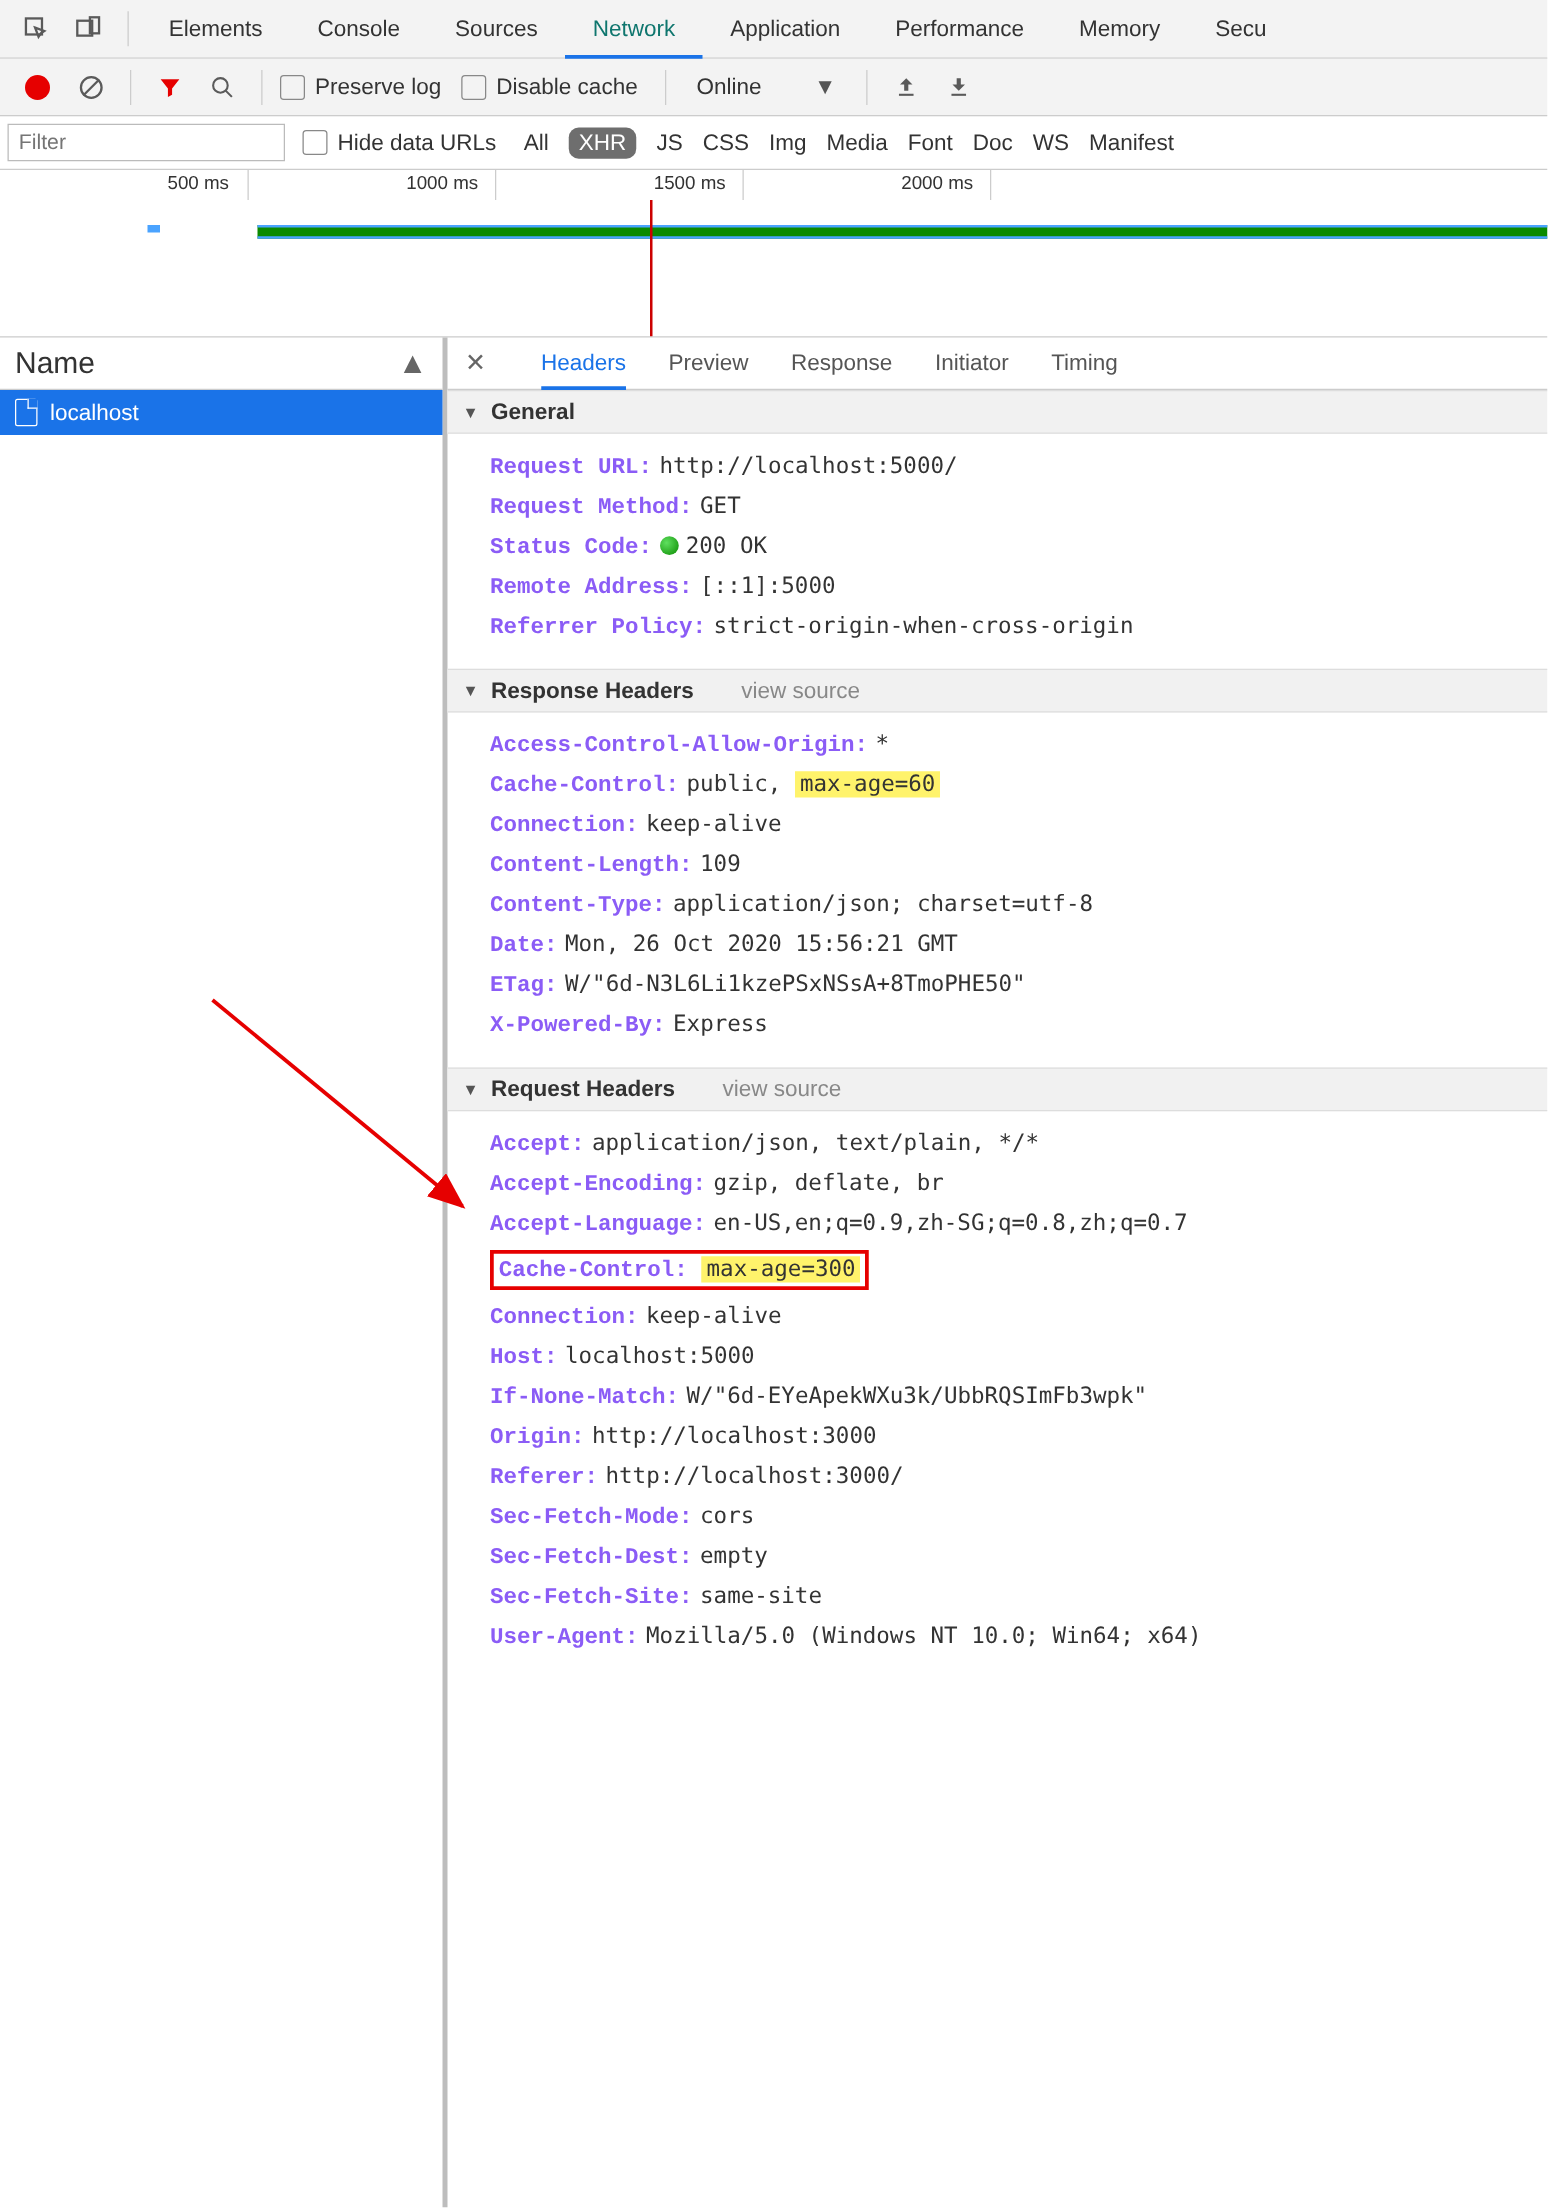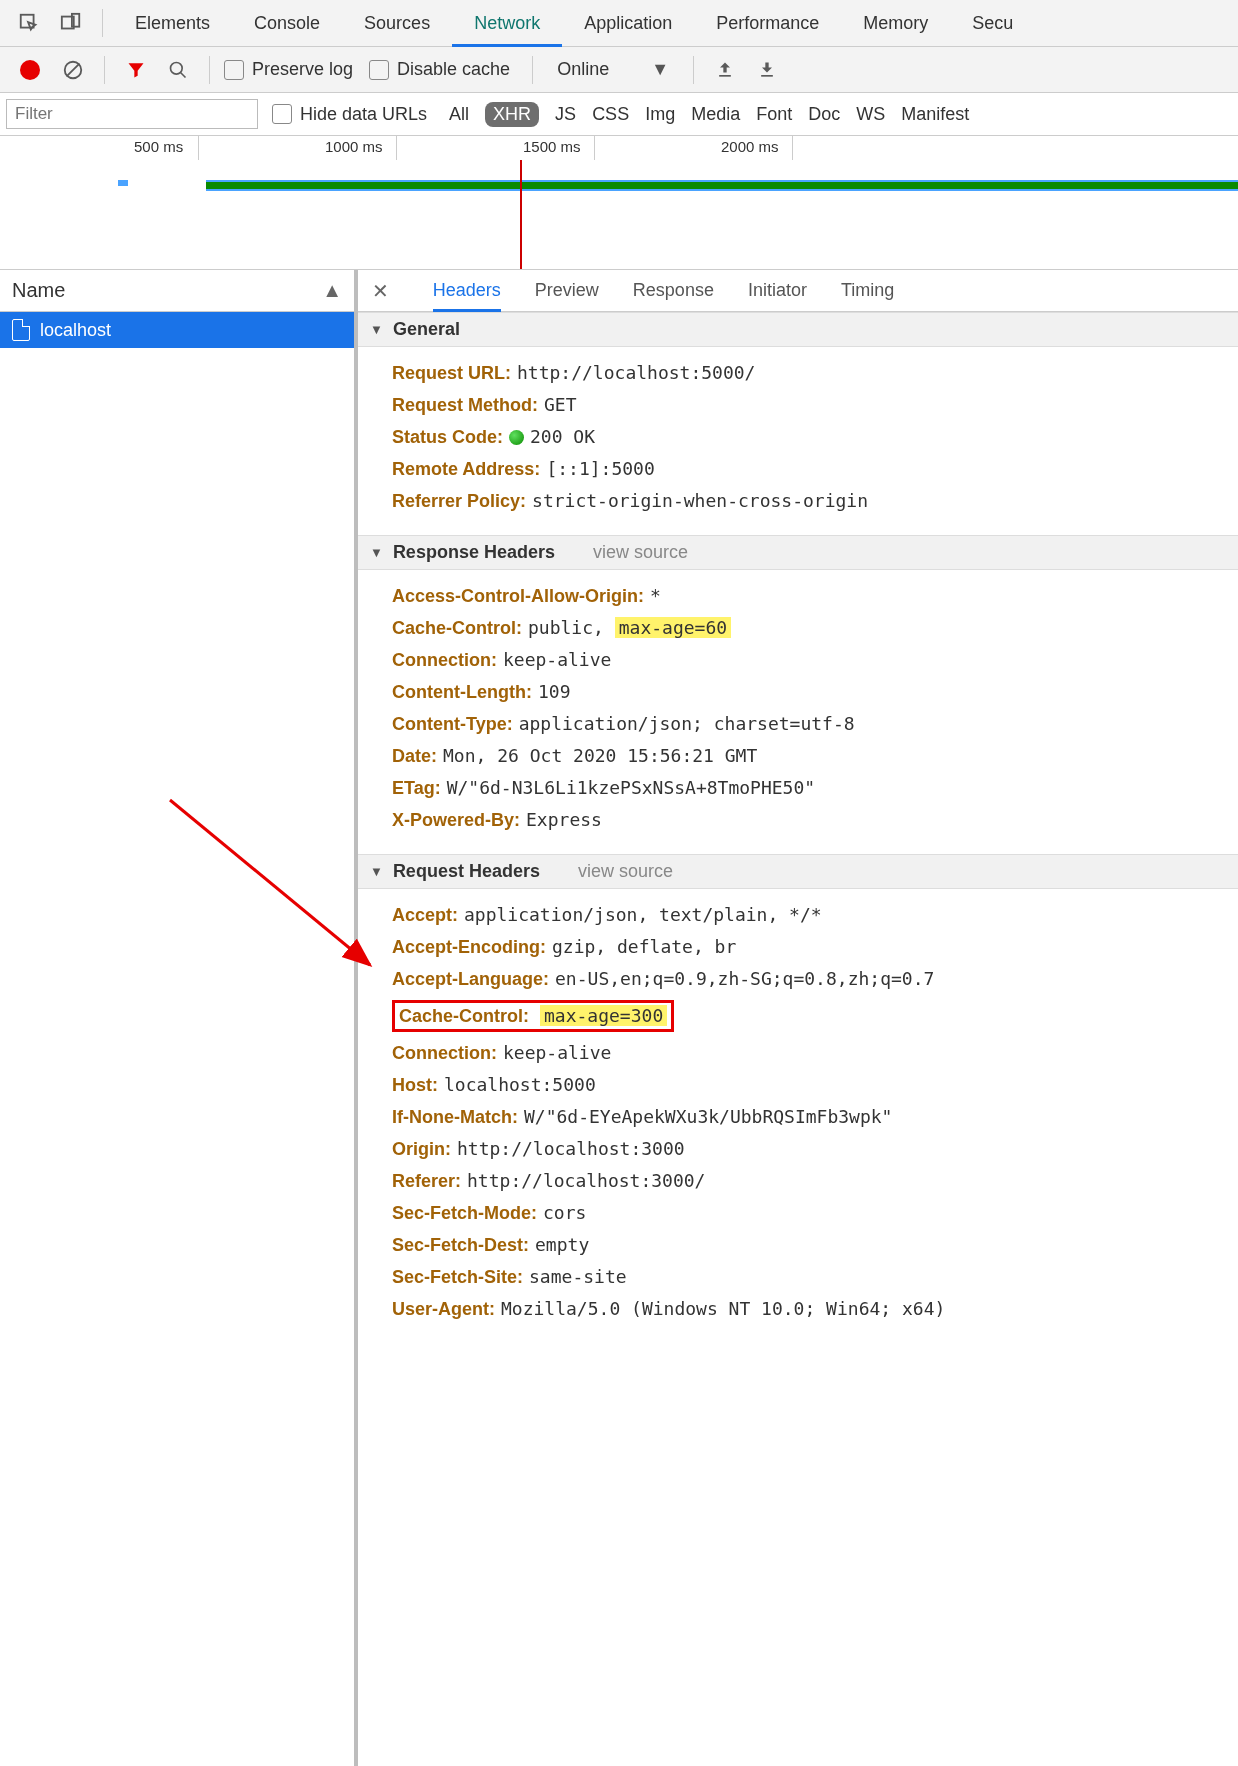--- a/index.html
+++ b/index.html
@@ -57,21 +57,21 @@
   .secondbar label { display:flex;align-items:flex-end;margin:0 12px 0 4px; }
   .throttle {
     display:flex;align-items:center;padding:0 14px;color:#333;
   }
   
   .filterbar {
     display:flex;align-items:center;height:43px;border-bottom:1px solid #ccc;
     padding-left:6px;
   }
   .filter-input {
-    width:252px;height:30px;border:1px solid #bbb;padding:0 8px;font-size:17px;color:#888;
+    width:222px;height:30px;border:1px solid #bbb;padding:0 8px;font-size:17px;color:#888;
     background:#fff;
   }
   .type-chip { margin:0 8px;color:#333;cursor:pointer; }
   .type-chip.active {
     background:#6e6e6e;color:#fff;padding:2px 8px;border-radius:8px;
   }
   
   .timeline {
     height:134px;border-bottom:1px solid #ccc;position:relative;background:#fff;
   }
@@ -86,21 +86,21 @@
     position:absolute;top:24px;bottom:0;width:2px;background:#c00;left:520px;
   }
   .tl-left-bluedot { position:absolute;left:118px;top:44px;width:10px;height:6px;background:#4aa3ff; }
   
   .main { display:flex; height: calc(1766px - 47px - 46px - 43px - 134px); }
   .left {
     width:358px;border-right:4px solid #bdbdbd;display:flex;flex-direction:column;
   }
   .left-head {
     height:42px;border-bottom:1px solid #ccc;display:flex;align-items:center;
-    padding:0 12px;font-size:20px;color:#333;justify-content:space-between;
+    padding:0 12px;font-size:24px;color:#333;justify-content:space-between;
   }
   .reqlist { flex:1;text-align:center; }
   .reqrow {
     display:flex;align-items:center;height:36px;padding:0 12px;gap:10px;
     background:#1a73e8;color:#fff;
   }
   .file-ic {
     width:18px;height:22px;border:1.5px solid #fff;border-radius:2px;position:relative;
   }
   .file-ic:before{
@@ -117,21 +117,21 @@
   .dtab.active { color:#1a73e8;box-shadow: inset 0 -3px 0 #1a73e8;height:42px;display:flex;align-items:center; }
   .close-x { font-size:20px;color:#666;cursor:pointer;margin-right:10px; }
   .sect-head {
     background:#f1f1f1;border-bottom:1px solid #ddd;border-top:1px solid #ddd;
     padding:6px 12px;font-weight:bold;color:#333;display:flex;align-items:center;gap:10px;
   }
   .sect-head .tri { font-size:13px;color:#555; }
   .vs-link { font-weight:normal;color:#888;margin-left:28px; }
   .kvblock { padding:10px 0 18px 34px; }
   .kv { padding:5px 0; }
-  .kv .k { font-weight:bold;color:#a16207; font-family:Liberation Sans, sans-serif;}
+  .kv .k { font-weight:bold;color:#8b5cf6; font-family:Liberation Mono, monospace;}
   .kv .v { font-family: Consolas, monospace; color:#333;margin-left:6px; }
   .status-dot {
     width:15px;height:15px;border-radius:50%;
     background: radial-gradient(circle at 35% 35%, #5fe05f, #0a8a00);
     display:inline-block;vertical-align:-2px;margin-right:6px;
   }
   .hl-yellow { background:#fff36b;padding:0 4px; }
   .redbox { border:3px solid #e60000;display:inline-block;padding:2px 4px; }
   
   .arrow-svg { position:absolute;pointer-events:none; }

